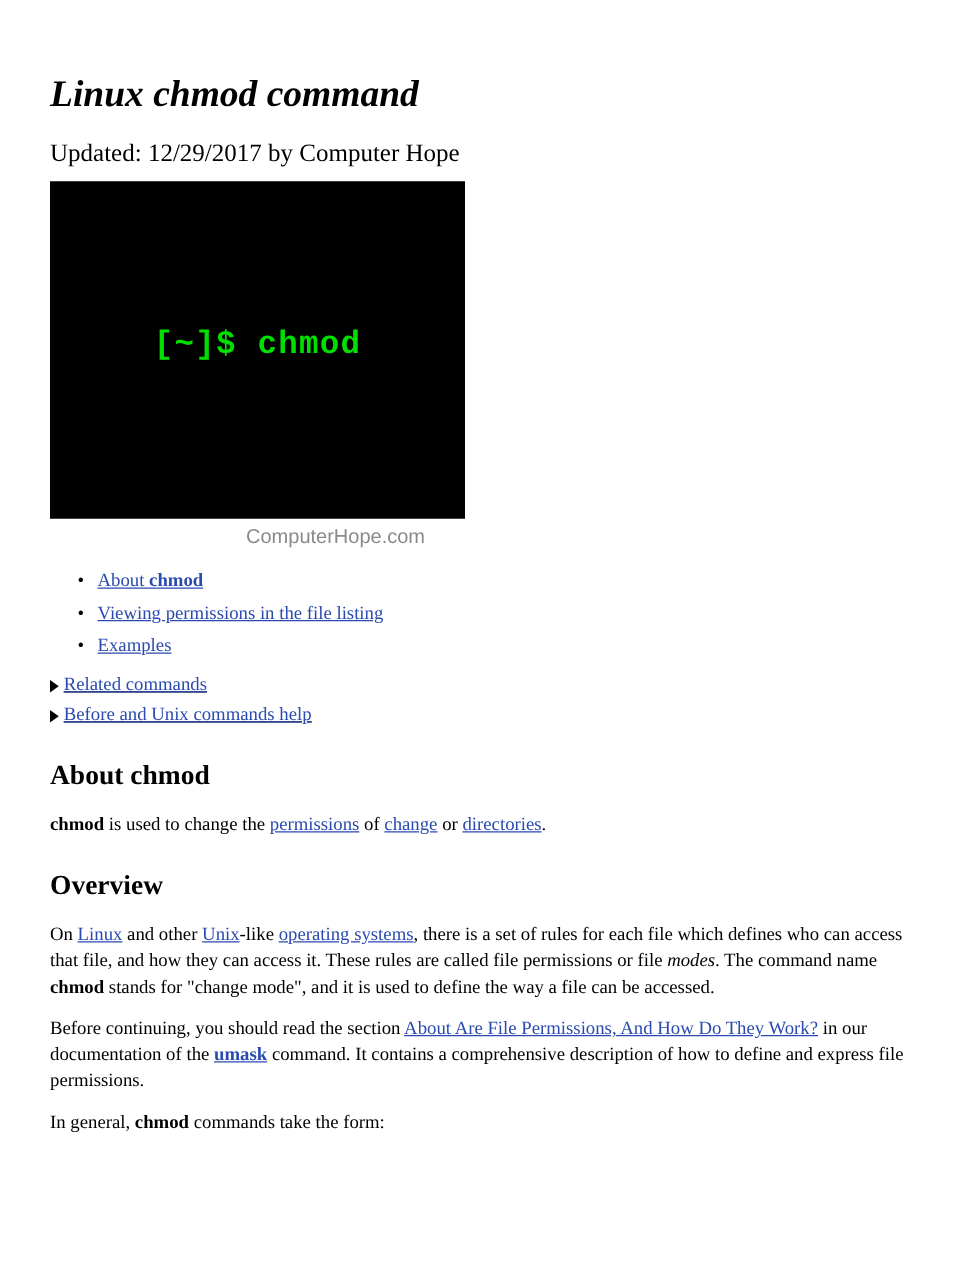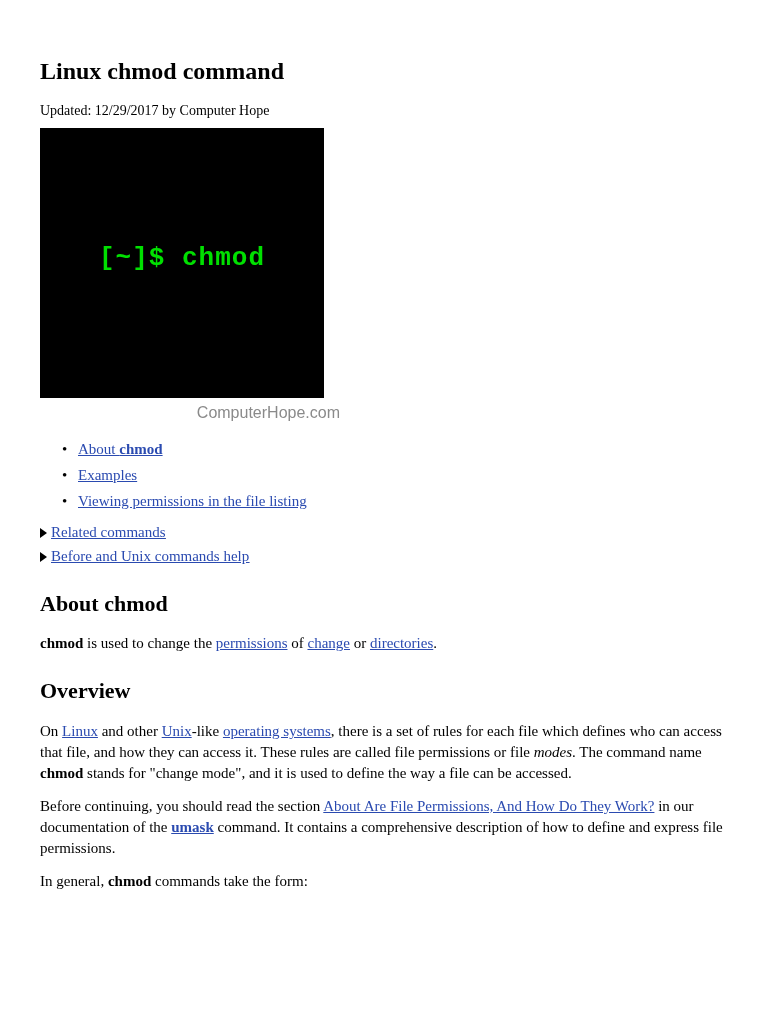--- a/index.html
+++ b/index.html
@@ -5,35 +5,36 @@
   body {
     font-family: Georgia, "Times New Roman", serif;
     margin: 0;
     padding: 55px 40px;
     font-size: 15px;
     color: #000;
     line-height: 1.4;
     background: #fff;
   }
   h1 {
-    font-size: 24px;
+    font-size: 30px;
     font-weight: bold;
     margin: 0 0 12px 0;
+    font-style: italic;
   }
   h2 {
     font-size: 22px;
     font-weight: bold;
     margin: 22px 0 14px 0;
   }
   .meta {
-    font-size: 14px;
+    font-size: 20px;
     margin-bottom: 8px;
   }
   .terminal {
-    width: 284px;
+    width: 332px;
     height: 270px;
     background: #000;
     display: flex;
     align-items: center;
     justify-content: center;
   }
   .terminal-text {
     font-family: "Courier New", monospace;
     color: #00e000;
     font-size: 26px;
@@ -105,24 +106,24 @@
 <div class="terminal">
   <div class="terminal-text">[~]$ chmod</div>
 </div>
 <div class="caption">ComputerHope.com</div>
 
 <ul class="toc">
   <li>
     <a href="#"><span>About </span><span class="bold">chmod</span></a>
   </li>
   <li>
-    <a href="#">Examples</a>
+    <a href="#">Viewing permissions in the file listing</a>
   </li>
   <li>
-    <a href="#">Viewing permissions in the file listing</a>
+    <a href="#">Examples</a>
   </li>
 </ul>
 
 <div class="tri-list">
   <div class="tri-item">
     <span class="tri"></span><a href="#">Related commands</a>
   </div>
   <div class="tri-item">
     <span class="tri"></span><a href="#">Before and Unix commands help</a>
   </div>

